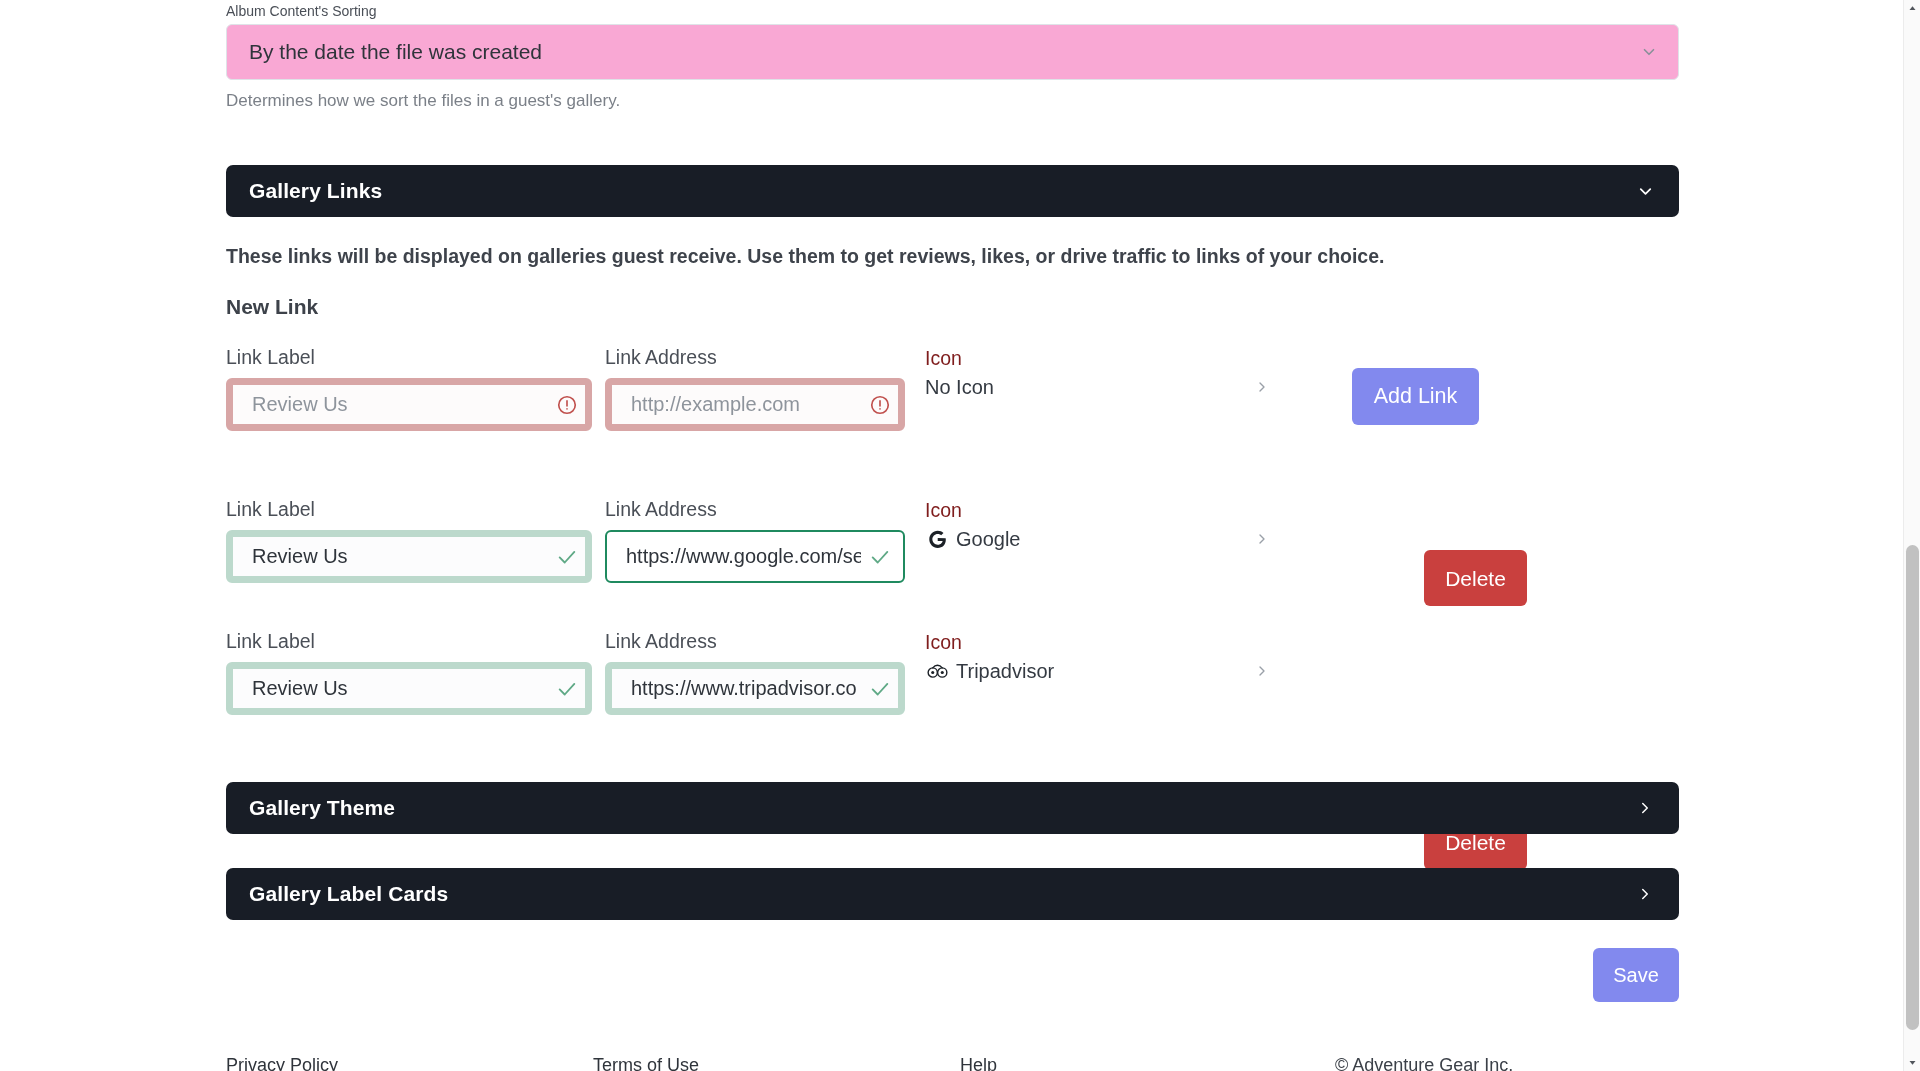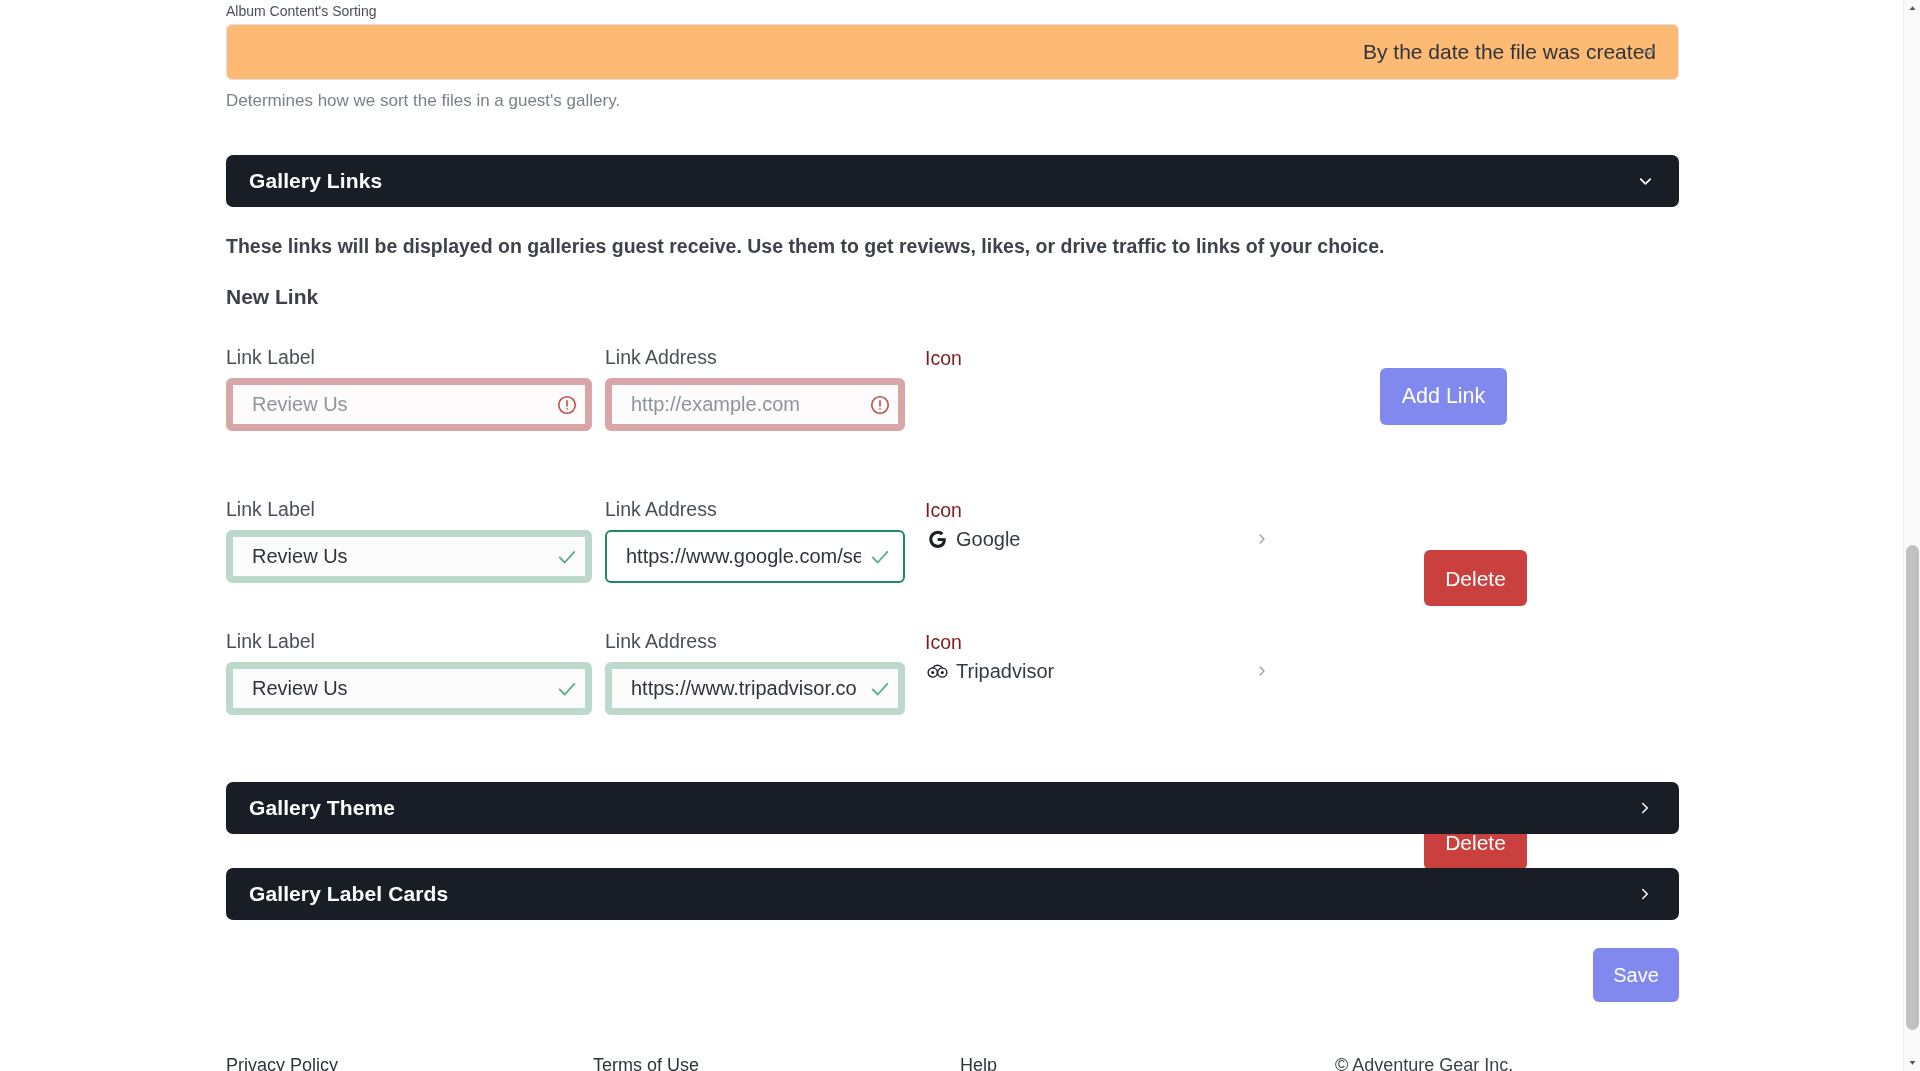--- a/index.html
+++ b/index.html
@@ -35,25 +35,24 @@
     color: #4a4f57;
     line-height: 1.3;
     margin: 0 0 4px 0;
   }
   .select-box {
     position: relative;
     width: 1453px;
     height: 56px;
     border: 1px solid #dfe3e8;
     border-radius: 6px;
-    background: #fdba74;
+    background: #f9a8d4;
     display: flex;
     align-items: center;
     padding: 0 22px;
-    justify-content: flex-end;
   }
   .select-value {
     font-size: 21px;
     color: #2f343b;
   }
   .select-chevron {
     position: absolute;
     right: 20px;
     top: 50%;
     transform: translateY(-50%);
@@ -291,21 +290,21 @@
         <span class="select-value">By the date the file was created</span>
         <span class="select-chevron">
           <svg viewBox="0 0 24 24" width="18" height="18" fill="none" stroke="currentColor" stroke-width="2.2" stroke-linecap="round" stroke-linejoin="round">
               <polyline points="6 9 12 15 18 9"></polyline>
             </svg>
         </span>
       </div>
       <div class="helper">Determines how we sort the files in a guest's gallery.</div>
     </div>
 
-    <div class="container" style="position:absolute; top:155px;">
+    <div class="container" style="position:absolute; top:165px;">
       <div class="accordion">
         <span class="accordion-title">Gallery Links</span>
         <span class="accordion-chevron">
           <svg viewBox="0 0 24 24" width="19" height="19" fill="none" stroke="currentColor" stroke-width="2.2" stroke-linecap="round" stroke-linejoin="round">
               <polyline points="6 9 12 15 18 9"></polyline>
             </svg>
         </span>
       </div>
       <div class="section-desc">These links will be displayed on galleries guest receive. Use them to get reviews, likes, or drive traffic to links of your choice.</div>
       <div class="subhead">New Link</div>
@@ -333,22 +332,31 @@
             <svg viewBox="0 0 24 24" width="22" height="22" fill="none" stroke="currentColor" stroke-width="1.8">
                 <circle cx="12" cy="12" r="9"></circle>
                 <line x1="12" y1="7.5" x2="12" y2="13" stroke-linecap="round"></line>
                 <circle cx="12" cy="16.3" r="0.9" fill="currentColor" stroke="none"></circle>
               </svg>
           </span>
         </div>
       </div>
       <div class="col-icon" style="margin-left:20px;">
         <span class="icon-pick-label">Icon</span>
-      </div>
-      <div class="col-action" style="margin-left:100px; margin-top:22px;text-decoration:underline;">
+        <div class="icon-pick-row">
+          <span class="icon-pick-glyph"></span>
+          <span class="icon-pick-name" style="margin-left:-31px;">No Icon</span>
+          <span class="icon-pick-chevron">
+            <svg viewBox="0 0 24 24" width="16" height="16" fill="none" stroke="currentColor" stroke-width="2" stroke-linecap="round" stroke-linejoin="round">
+                <polyline points="9 6 15 12 9 18"></polyline>
+              </svg>
+          </span>
+        </div>
+      </div>
+      <div class="col-action" style="margin-left:72px; margin-top:22px;text-decoration:underline;">
         <button class="btn btn-add">Add Link</button>
       </div>
     </div>
 
     <div class="container link-row" style="position:absolute; top:498px;">
       <div class="col-label">
         <span class="inp-label">Link Label</span>
         <div class="inp-wrap">
           <input class="inp valid" type="text" value="Review Us" style="">
           <span class="inp-adorn adorn-ok">

